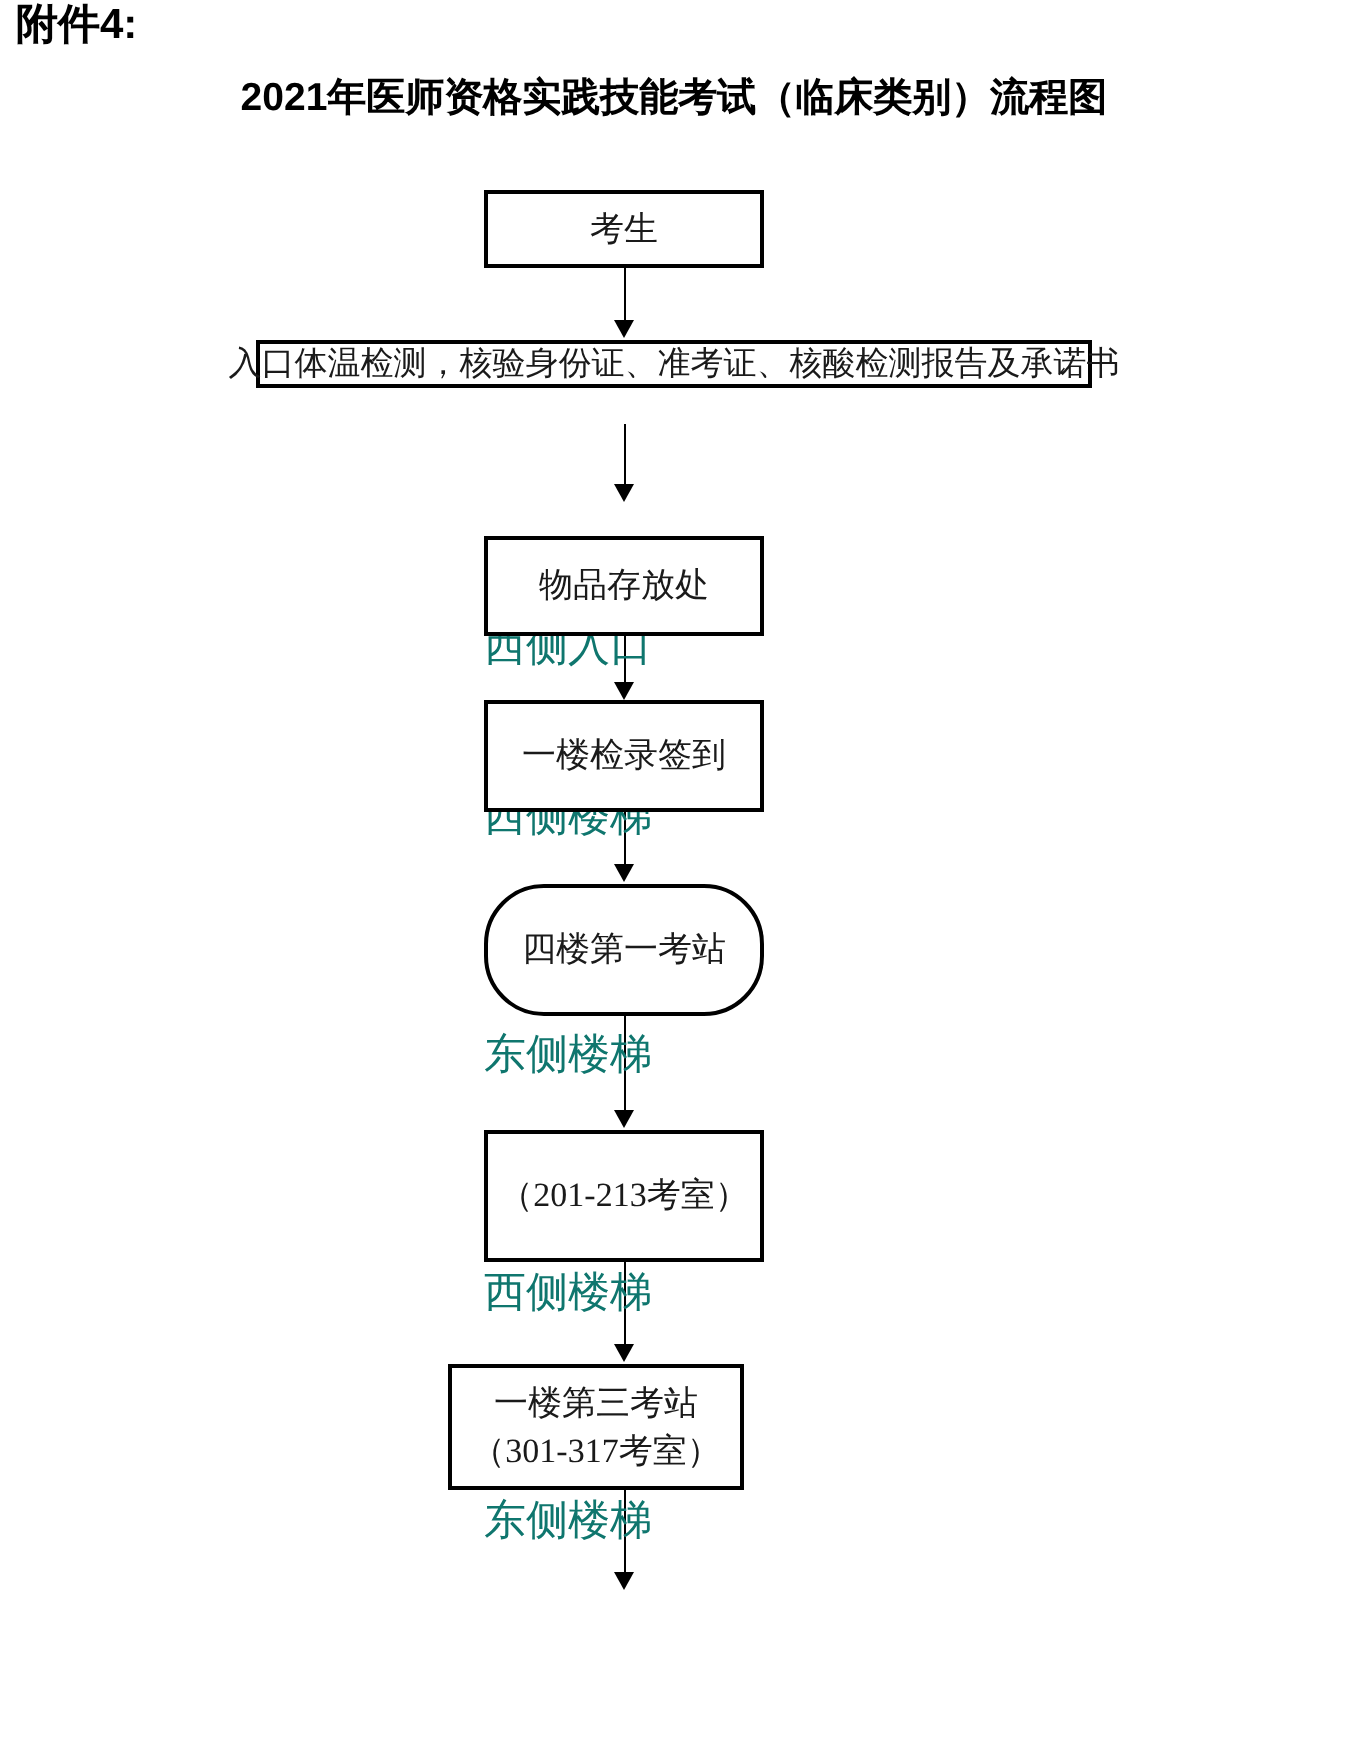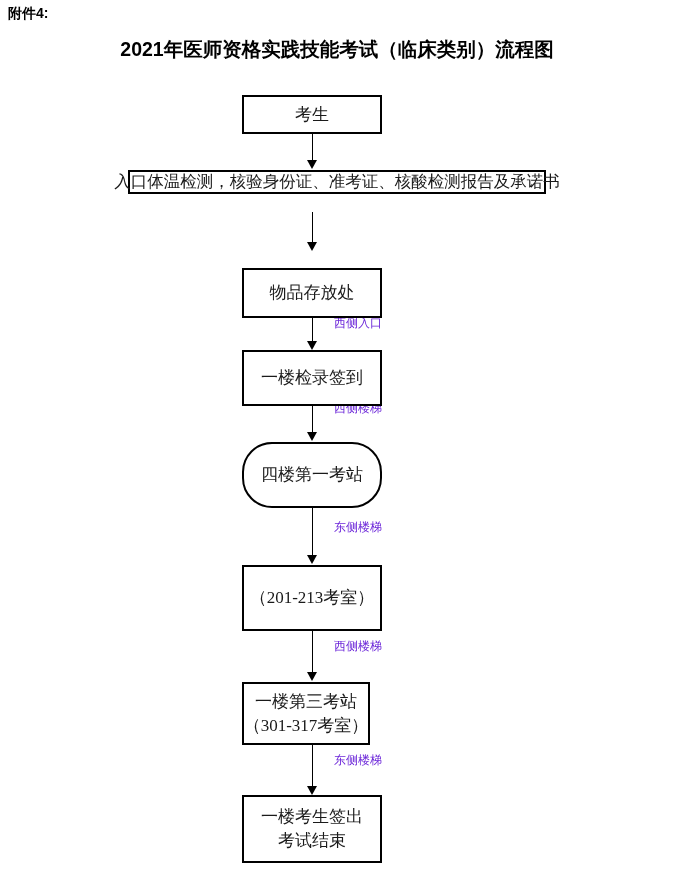--- a/index.html
+++ b/index.html
@@ -16,21 +16,21 @@
     overflow: hidden;
   }
 
   
   #attachment-label {
     position: absolute;
     left: 8px;
     top: 3px;
     font-family: "Liberation Sans", "DejaVu Sans", sans-serif;
     font-weight: bold;
-    font-size: 14px;
+    font-size: 21px;
     line-height: 20px;
     letter-spacing: 0px;
     white-space: nowrap;
   }
   #chart-title {
     position: absolute;
     left: 0;
     top: 36px;
     width: 674px;
     text-align: center;
@@ -88,25 +88,25 @@
     border-left: 5px solid transparent;
     border-right: 5px solid transparent;
     border-top: 9px solid #000000;
     z-index: 2;
   }
 
   
   .edge-label {
     position: absolute;
     font-family: "Liberation Serif", "DejaVu Serif", serif;
-    font-size: 12px;
+    font-size: 21px;
     line-height: 20px;
-    color: #6d28d9;
+    color: #0f766e;
     white-space: nowrap;
-    text-align: right;
+    text-align: left;
     z-index: 2;
   }
 </style>
 </head>
 <body>
 
 <div id="attachment-label">附件4:</div>
 
 <div id="chart-title">2021年医师资格实践技能考试（临床类别）流程图</div>
 
@@ -151,27 +151,23 @@
   <div class="edge-label" style="left:242px; top:517px; width:140px;">东侧楼梯</div>
 
   <div class="node" style="left:242px; top:565px; width:140px; height:66px;">
     <span class="line">（201-213考室）</span>
   </div>
 
   <div class="connector" style="left:312px; top:631px; height:45px;"></div>
   <div class="arrowhead" style="left:307px; top:672px;"></div>
   <div class="edge-label" style="left:242px; top:636px; width:140px;">西侧楼梯</div>
 
-  <div class="node" style="left:242px; top:682px; width:128px; height:63px;">
+  <div class="node" style="left:224px; top:682px; width:148px; height:63px;">
     <span class="line">一楼第三考站</span>
     <span class="line">（301-317考室）</span>
   </div>
 
   <div class="connector" style="left:312px; top:745px; height:45px;"></div>
   <div class="arrowhead" style="left:307px; top:786px;"></div>
   <div class="edge-label" style="left:242px; top:750px; width:140px;">东侧楼梯</div>
 
-  <div class="node" style="left:242px; top:795px; width:140px; height:68px;">
-    <span class="line">一楼考生签出</span>
-    <span class="line">考试结束</span>
-  </div>
 
 </div>
 
 </body></html>

